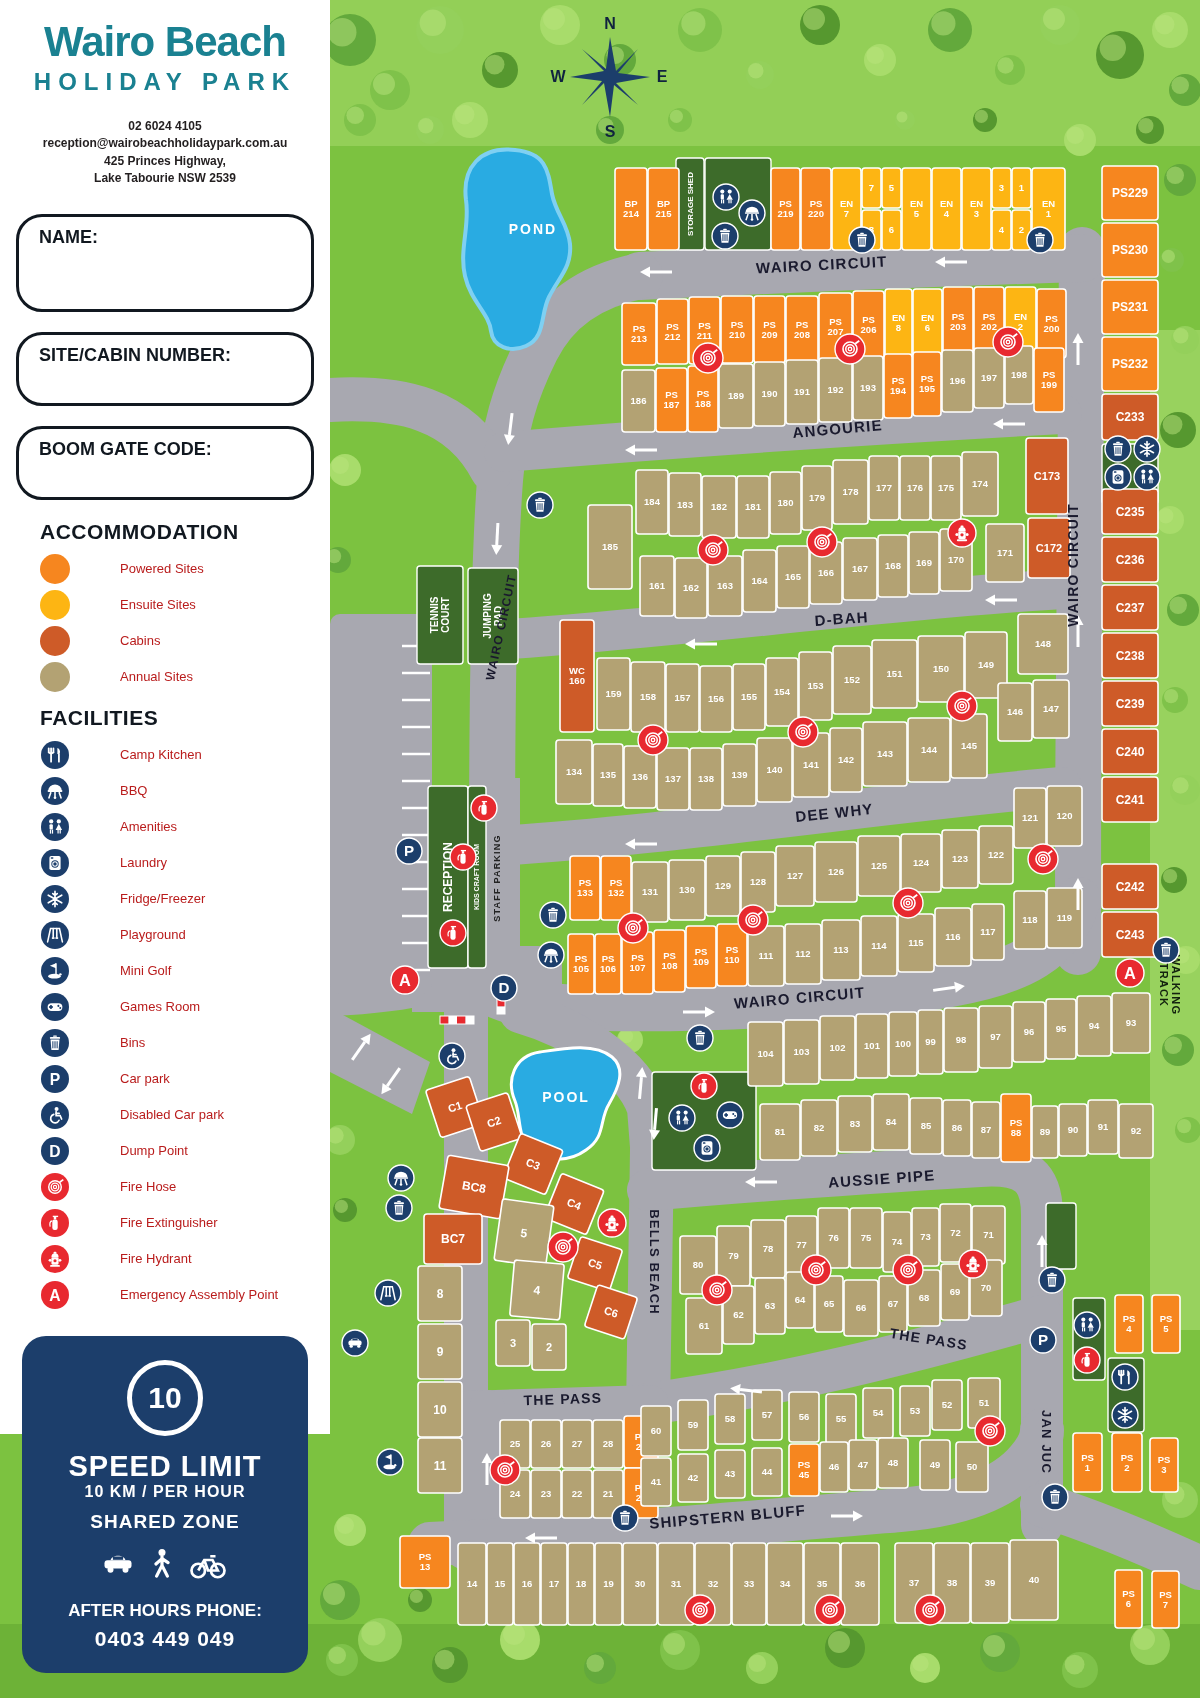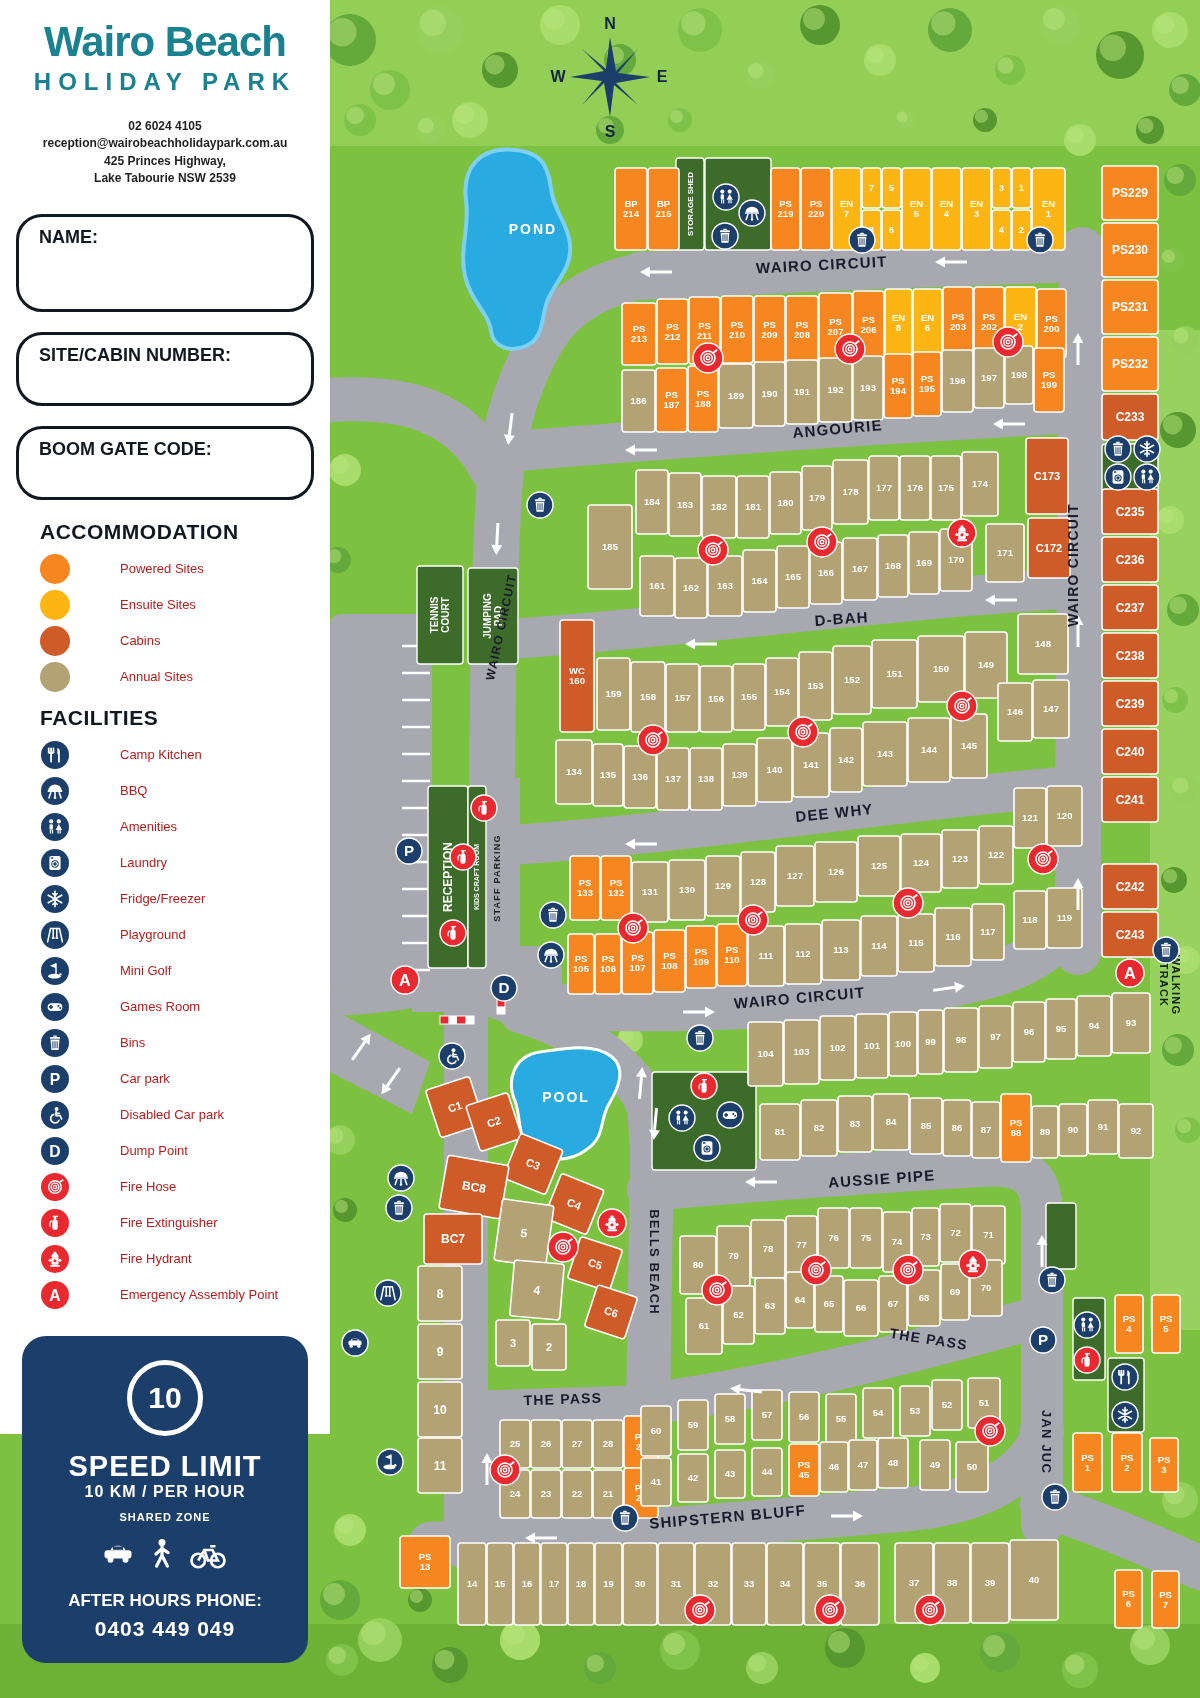--- a/index.html
+++ b/index.html
@@ -16,21 +16,21 @@
   #gate-box{height:48px;}
   .lhead{font-size:21px;font-weight:800;color:#111820;margin:14px 0 10px 40px;letter-spacing:.5px;}
   .lrow{display:flex;align-items:center;gap:14px;margin:6px 0 6px 40px;}
   .lrow .sw{width:30px;height:30px;border-radius:50%;flex:0 0 auto;}
   .lrow .ltext{font-size:13px;color:#b91c1c;margin-left:36px;}
   .lrow svg{flex:0 0 auto;display:block;}
   .speed{background:#1C3E6B;border-radius:24px;margin:26px 22px 0 22px;padding:24px 10px 22px 10px;text-align:center;color:#fff;}
   .speed .circ{width:66px;height:66px;border:5px solid #fff;border-radius:50%;margin:0 auto;display:flex;align-items:center;justify-content:center;font-size:30px;font-weight:800;}
   .speed .t1{font-size:29px;font-weight:800;letter-spacing:1px;margin-top:14px;}
   .speed .t2{font-size:16px;font-weight:600;letter-spacing:1px;}
-  .speed .t3{font-size:11px;font-weight:600;margin-top:10px;letter-spacing:1px;}
+  .speed .t3{font-size:19px;font-weight:600;margin-top:10px;letter-spacing:1px;}
   .speed .irow{margin-top:12px;}
   .speed .t4{font-size:17px;font-weight:600;margin-top:14px;}
   .speed .t5{font-size:21px;font-weight:800;margin-top:6px;letter-spacing:1px;}
 </style>
 </head>
 <body>
 
 <div class="stage">
   <svg id="map-svg" width="1200" height="1698" viewBox="0 0 1200 1698">
       <rect x="0" y="0" width="1200" height="1698" fill="#7CC240"></rect>

